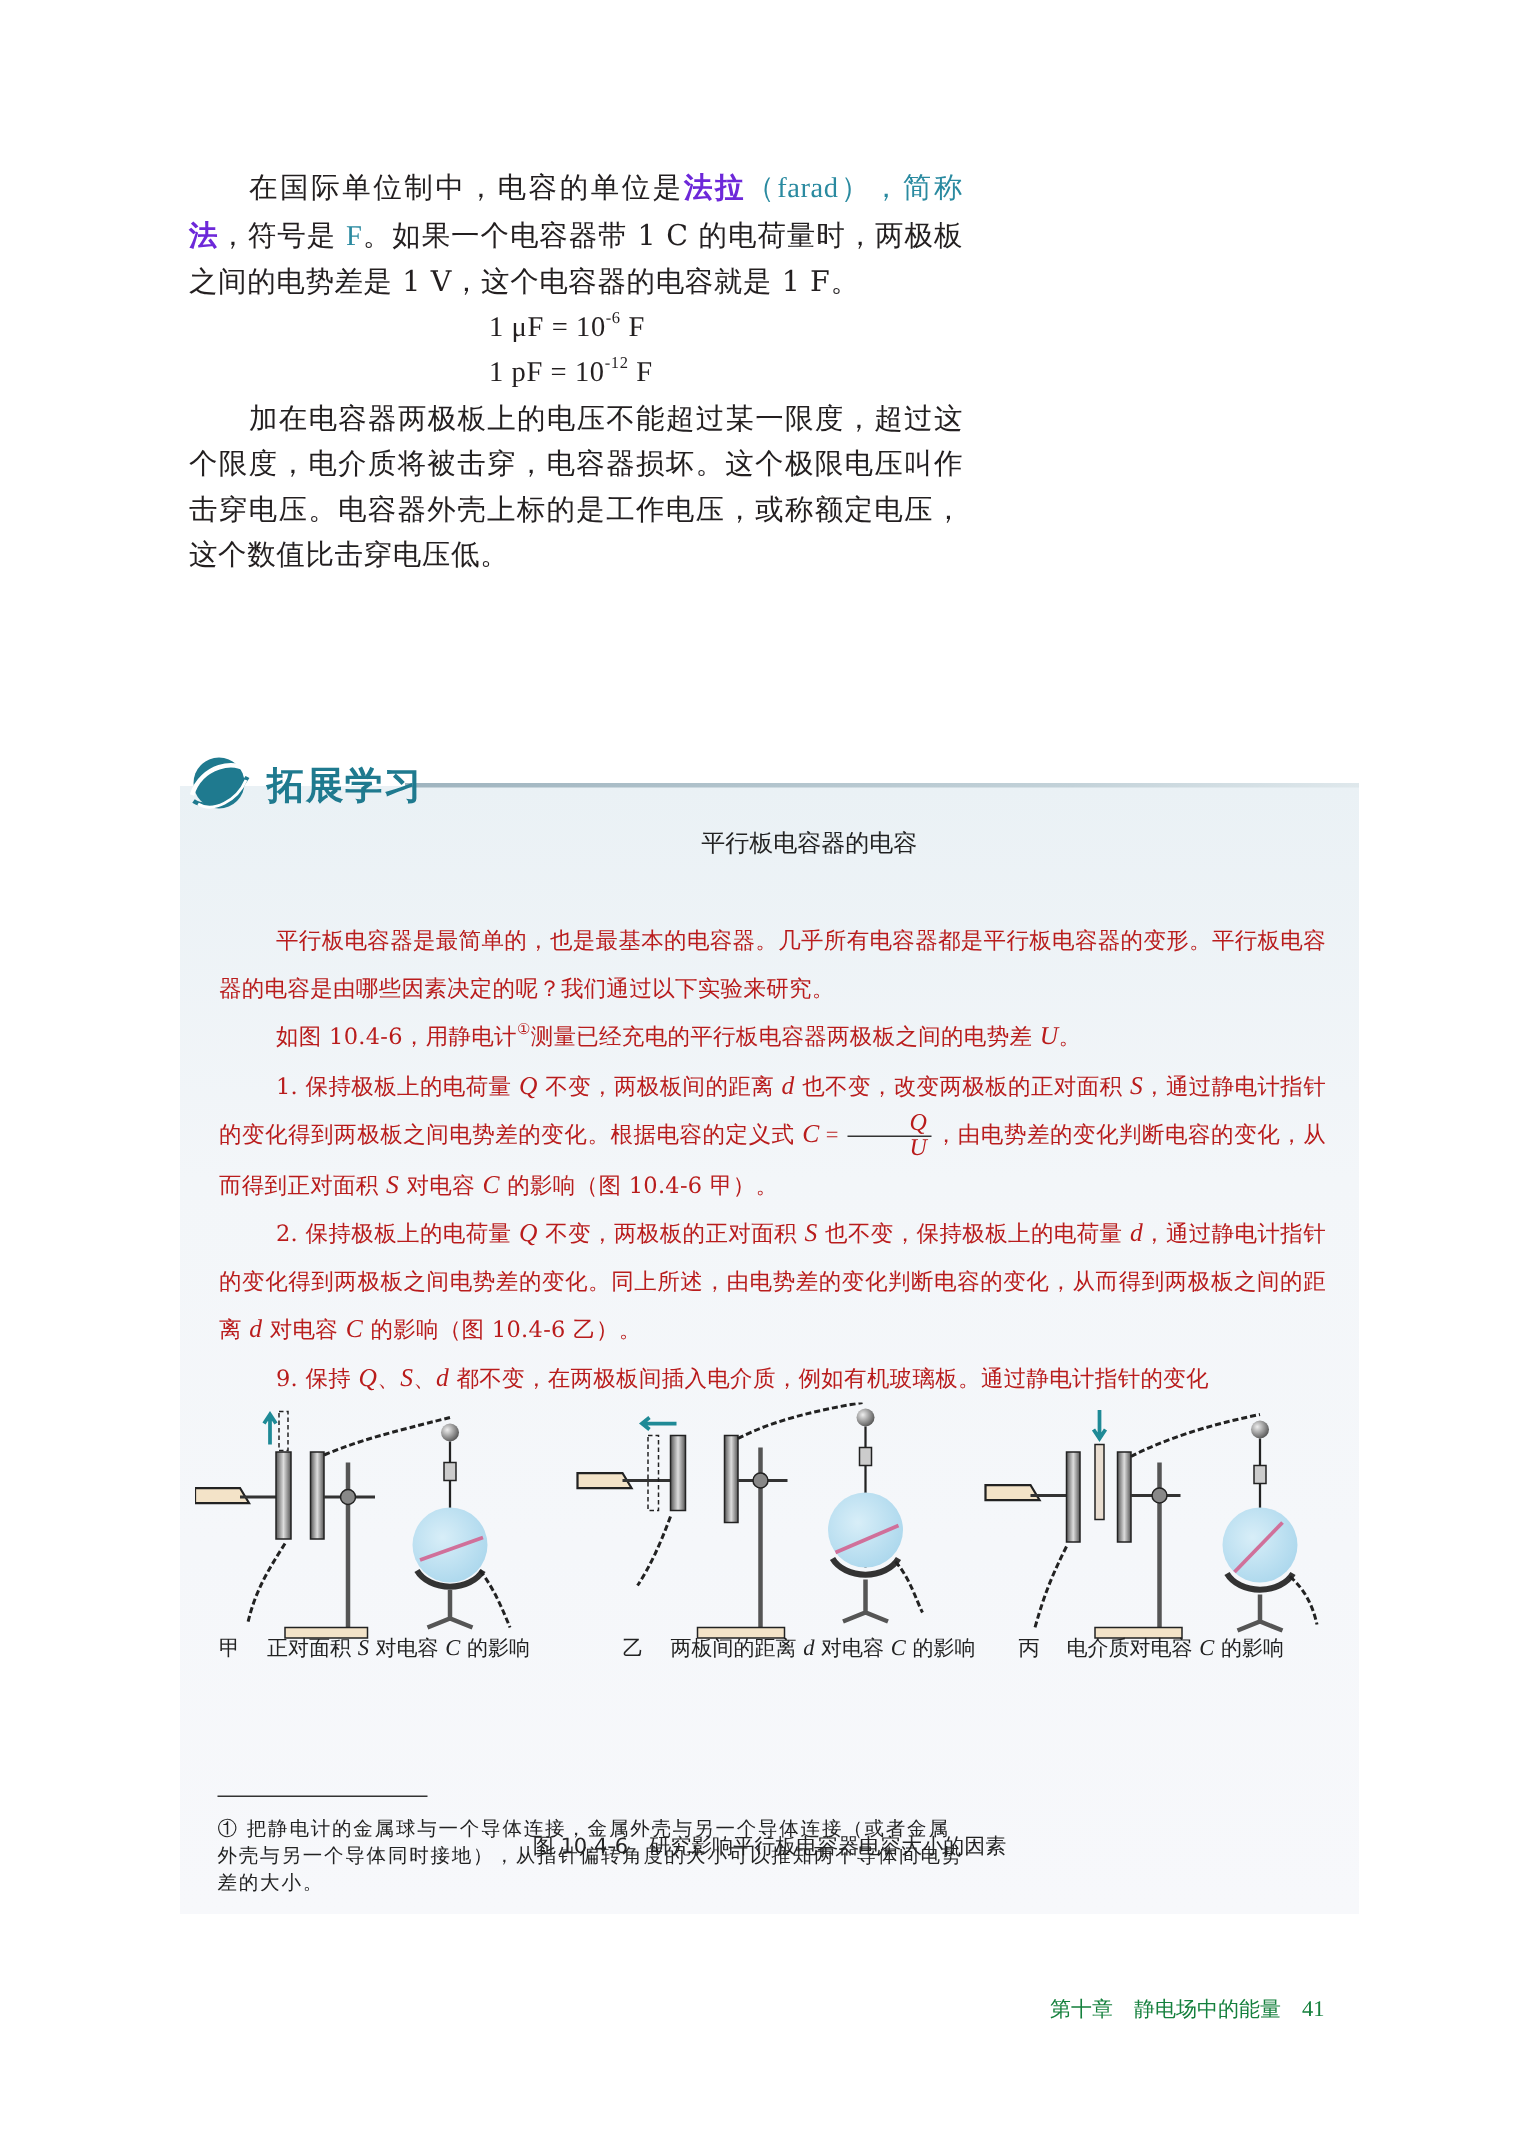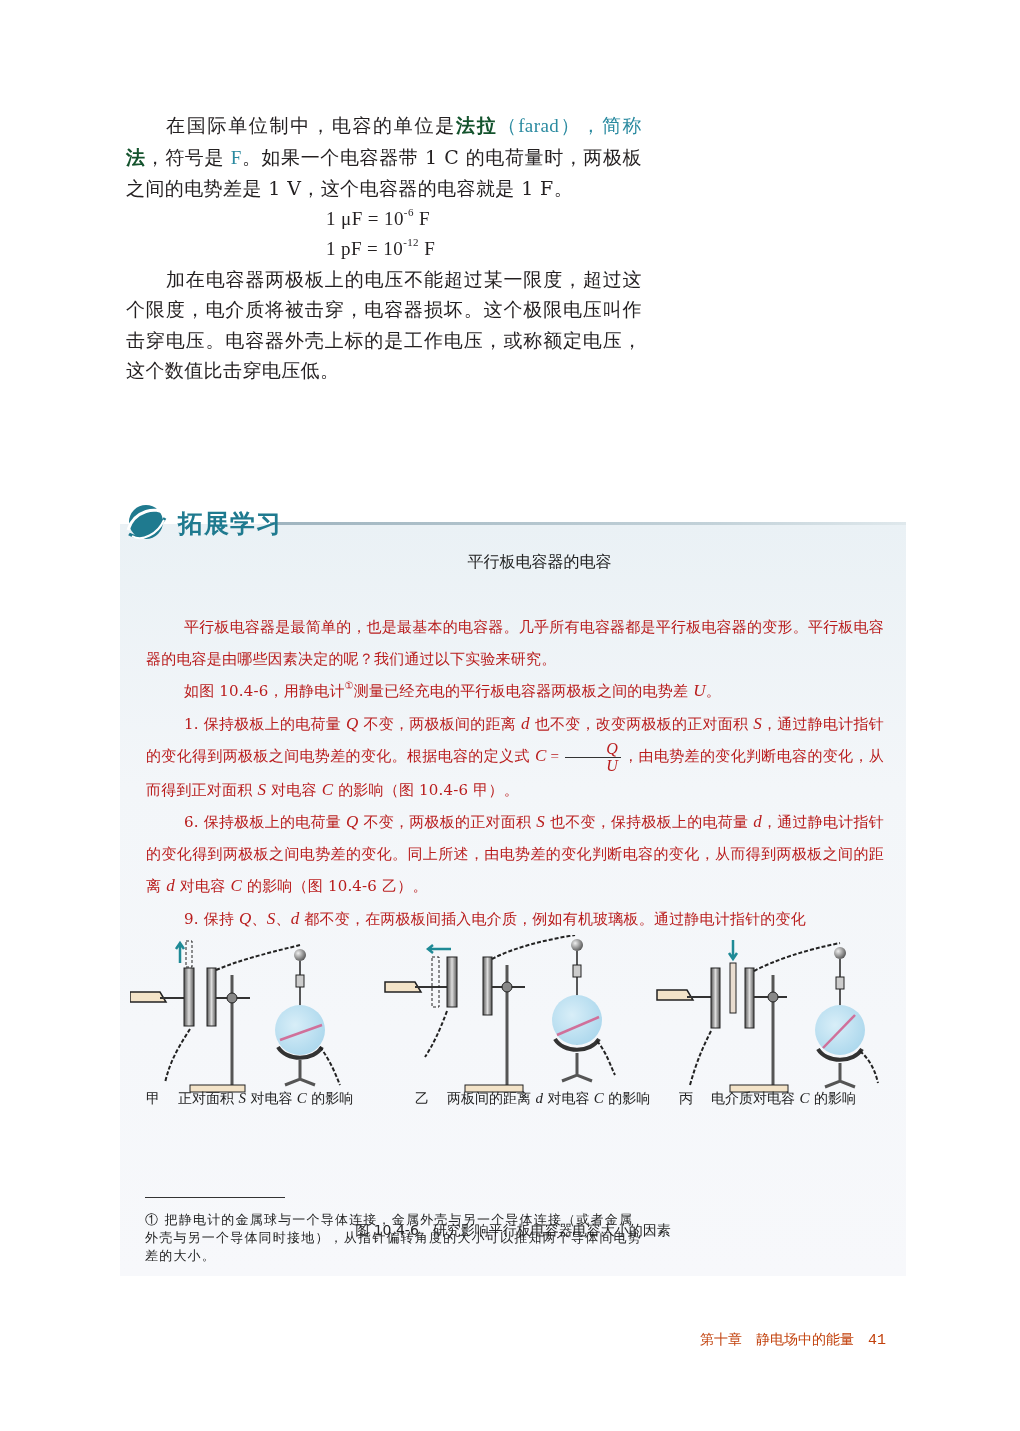--- a/index.html
+++ b/index.html
@@ -8,21 +8,21 @@
     font-family:"DejaVu Serif", "Liberation Serif", serif; color:#231f20;
     overflow:hidden;
   }
   .abs { position:absolute; }
   .main-text {
     left:126px; top:110px; width:516px;
     font-size:19px; line-height:30.5px; letter-spacing:0.4px;
   }
   .main-text p { margin:0; text-align:justify; text-align-last:left; }
   .main-text .indent { text-indent:40px; }
-  .hl { color:#14532d; font-weight:bold; }
+  .hl { color:#6d28d9; font-weight:bold; }
   .hl-latin { color:#2a8aa0; font-family:"Liberation Serif", serif; }
   .latin { font-family:"Liberation Serif", serif; }
   .formula { text-align:left; padding-left:200px; font-family:"Liberation Serif", serif; line-height:30px; }
   .formula sup { font-size:11px; vertical-align:9px; line-height:0; }
 
   
   .panel {
     left:120px; top:524px; width:786px; height:752px;
     background:linear-gradient(180deg, #eaf1f5 0%, #f3f6f9 35%, #f7f8fb 100%);
   }
@@ -61,21 +61,21 @@
   .fig-caption {
     left:120px; top:1222px; width:786px; text-align:center;
     font-family:"DejaVu Sans", sans-serif; font-size:14px; color:#222;
   }
   .fn-rule { left:145px; top:1197px; width:140px; height:1px; background:#333; }
   .footnote {
     left:145px; top:1211px; width:500px;
     font-size:13px; line-height:18px; color:#222; letter-spacing:1.2px;
   }
   .page-footer {
-    left:700px; top:1331px; font-family:Liberation Mono, monospace; font-size:14px; color:#c2410c;
+    left:700px; top:1331px; font-family:Liberation Serif, serif; font-size:14px; color:#15803d;
   }
   .page-footer .chap { margin-right:14px; }
   .page-footer .num { margin-left:14px; font-size:15px; }
 </style>
 </head>
 <body>
 
 <div class="abs main-text">
   <p class="indent">
     <span>在国际单位制中，电容的单位是</span><span class="hl">法拉</span><span class="hl-latin">（</span><span class="hl-latin">farad</span><span class="hl-latin">），简称</span><span class="hl">法</span><span>，符号是 </span><span class="hl-latin">F</span><span>。如果一个电容器带 1 C 的电荷量时，两极板之间的电势差是 1 V，这个电容器的电容就是 1 F。</span>
@@ -99,21 +99,21 @@
 
 <div class="abs panel-body">
   <p>平行板电容器是最简单的，也是最基本的电容器。几乎所有电容器都是平行板电容器的变形。平行板电容器的电容是由哪些因素决定的呢？我们通过以下实验来研究。</p>
   <p>
     <span>如图 10.4-6，用静电计</span><span class="fn-mark">①</span><span>测量已经充电的平行板电容器两极板之间的电势差 </span><span class="it">U</span><span>。</span>
   </p>
   <p>
     <span>1. 保持极板上的电荷量 </span><span class="it">Q</span><span> 不变，两极板间的距离 </span><span class="it">d</span><span> 也不变，改变两极板的正对面积 </span><span class="it">S</span><span>，通过静电计指针的变化得到两极板之间电势差的变化。根据电容的定义式 </span><span class="it">C</span><span class="latin"> = </span><span class="frac"><span class="num">Q</span><span class="den">U</span></span><span>，由电势差的变化判断电容的变化，从而得到正对面积 </span><span class="it">S</span><span> 对电容 </span><span class="it">C</span><span> 的影响（图 10.4-6 甲）。</span>
   </p>
   <p>
-    <span>6. 保持极板上的电荷量 </span><span class="it">Q</span><span> 不变，两极板的正对面积 </span><span class="it">S</span><span> 也不变，保持极板上的电荷量 </span><span class="it">d</span><span>，通过静电计指针的变化得到两极板之间电势差的变化。同上所述，由电势差的变化判断电容的变化，从而得到两极板之间的距离 </span><span class="it">d</span><span> 对电容 </span><span class="it">C</span><span> 的影响（图 10.4-6 乙）。</span>
+    <span>2. 保持极板上的电荷量 </span><span class="it">Q</span><span> 不变，两极板的正对面积 </span><span class="it">S</span><span> 也不变，保持极板上的电荷量 </span><span class="it">d</span><span>，通过静电计指针的变化得到两极板之间电势差的变化。同上所述，由电势差的变化判断电容的变化，从而得到两极板之间的距离 </span><span class="it">d</span><span> 对电容 </span><span class="it">C</span><span> 的影响（图 10.4-6 乙）。</span>
   </p>
   <p>
     <span>9. 保持 </span><span class="it">Q</span><span>、</span><span class="it">S</span><span>、</span><span class="it">d</span><span> 都不变，在两极板间插入电介质，例如有机玻璃板。通过静电计指针的变化</span>
   </p>
 </div>
 
 <svg class="abs figure" viewBox="0 0 770 170">
   <defs>
     <linearGradient id="plate" x1="0" x2="1" y1="0" y2="0">
       <stop offset="0" stop-color="#555"></stop>

